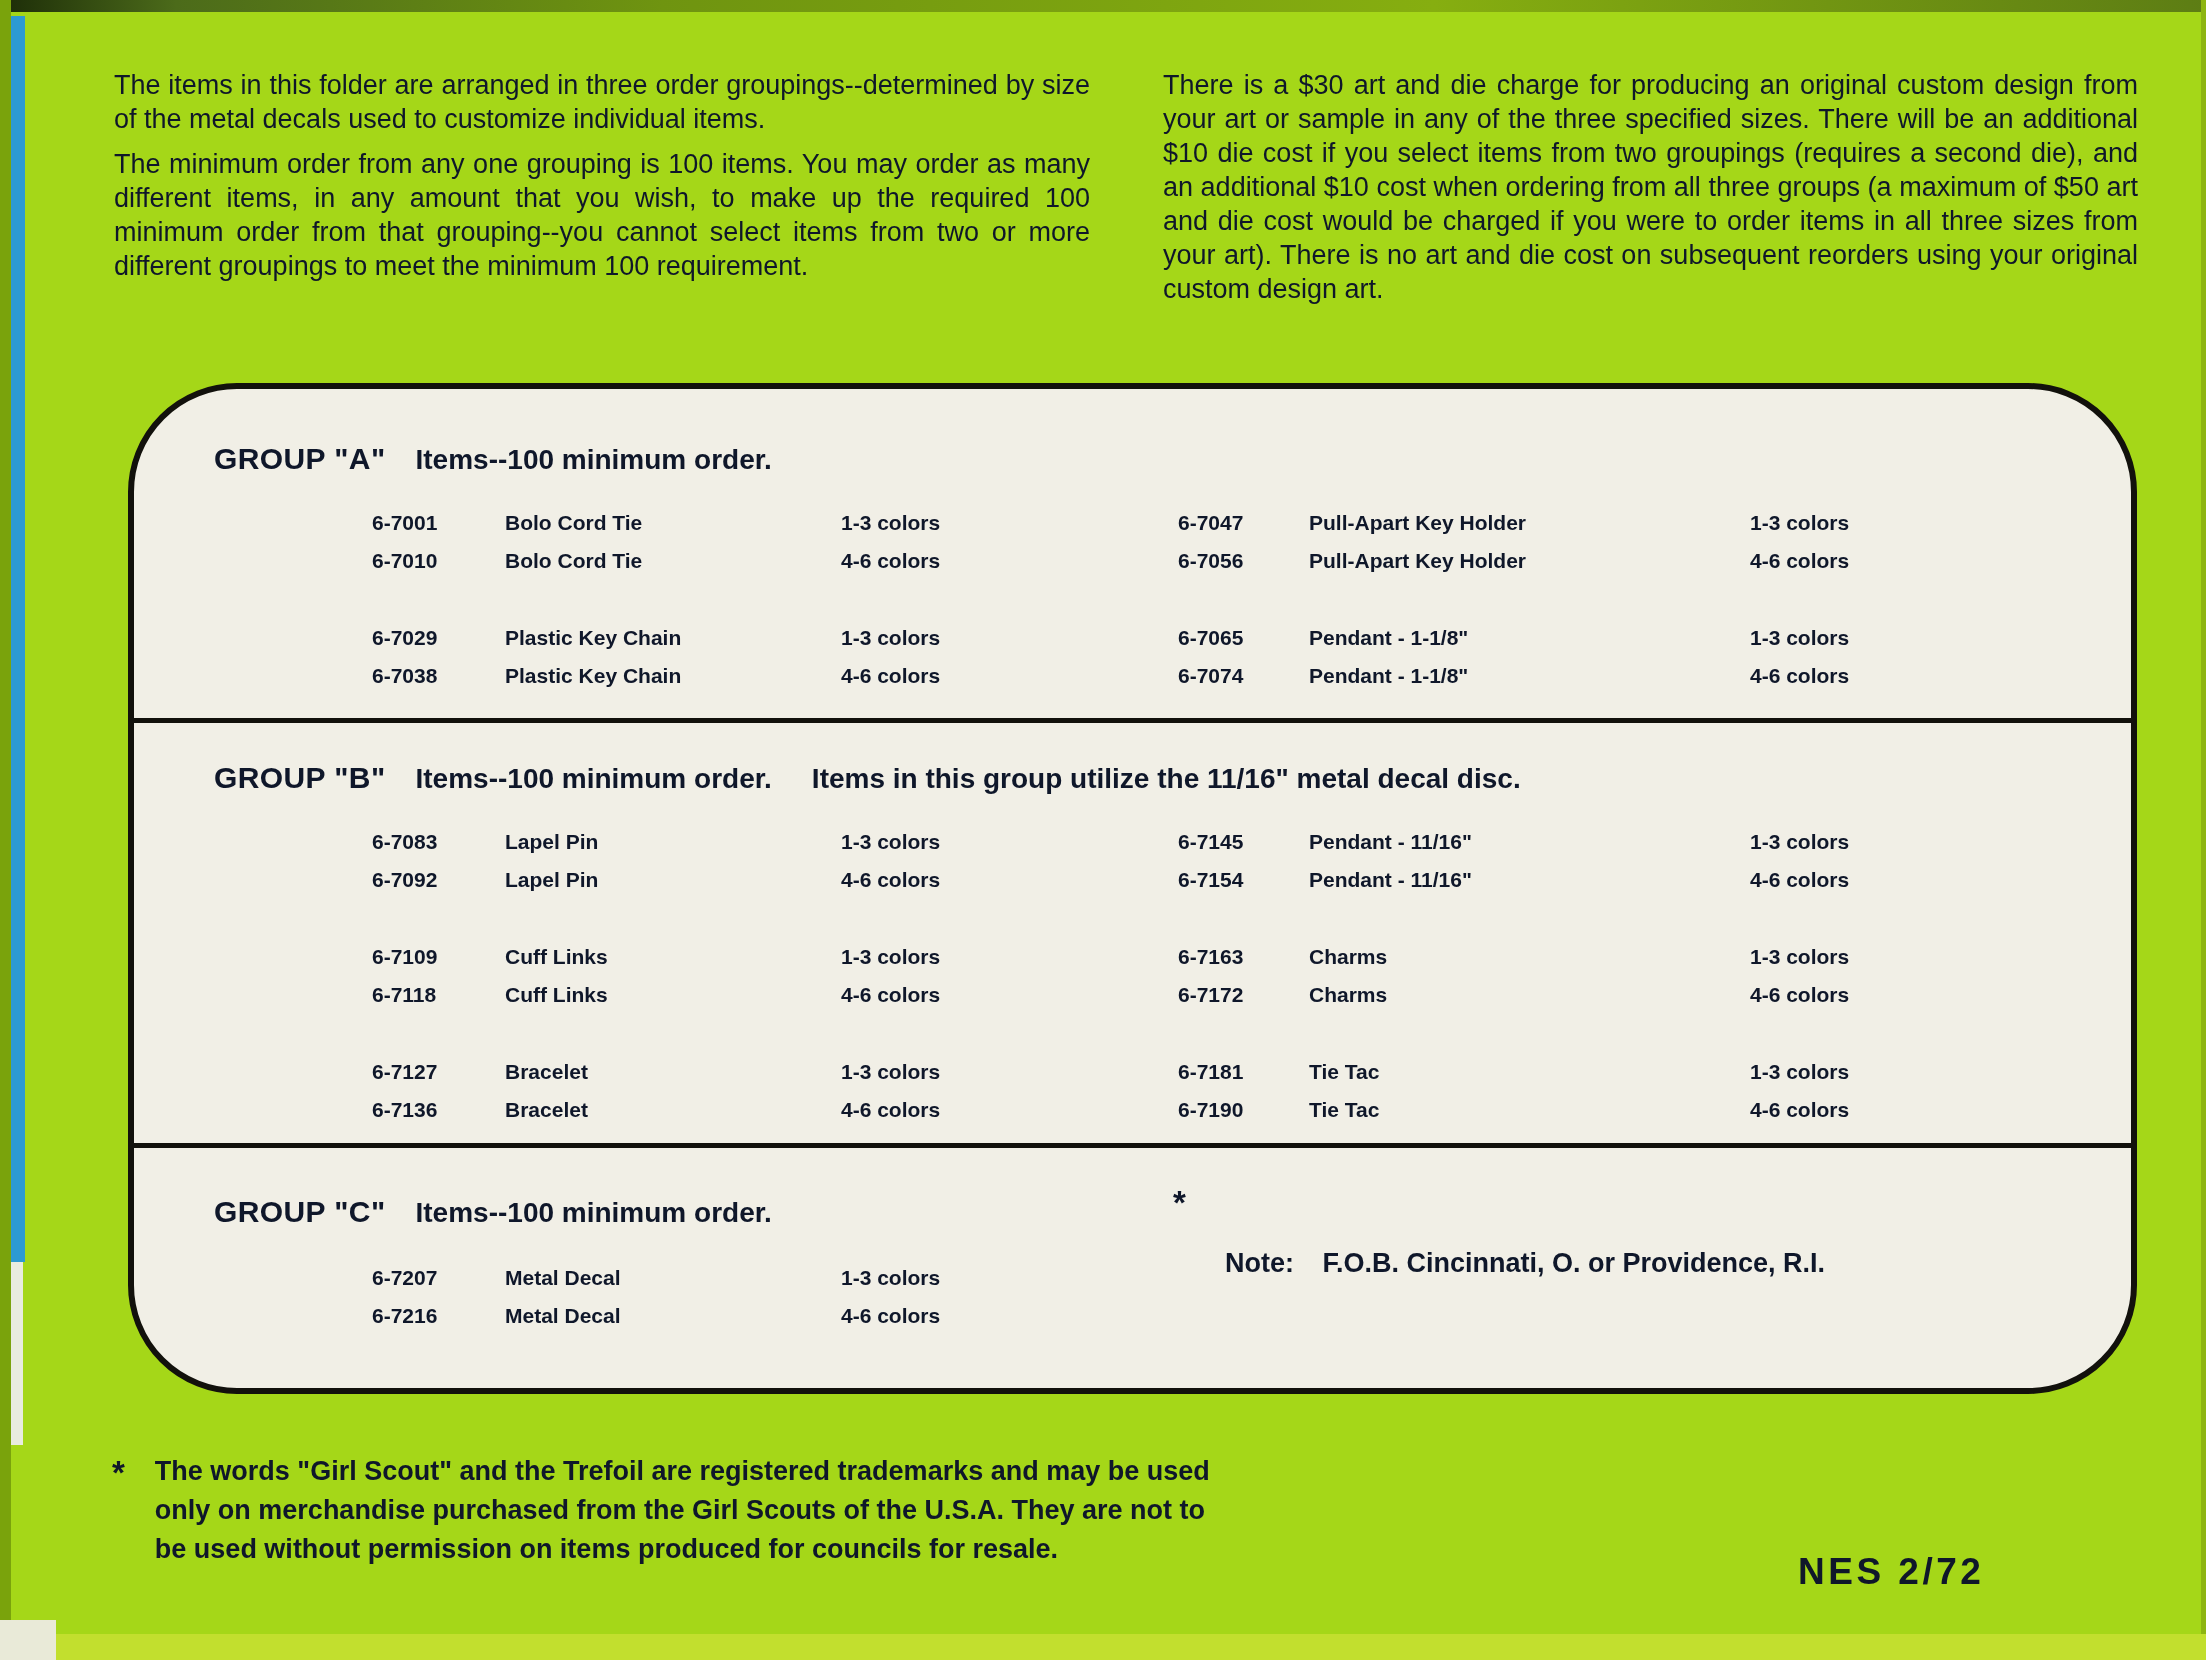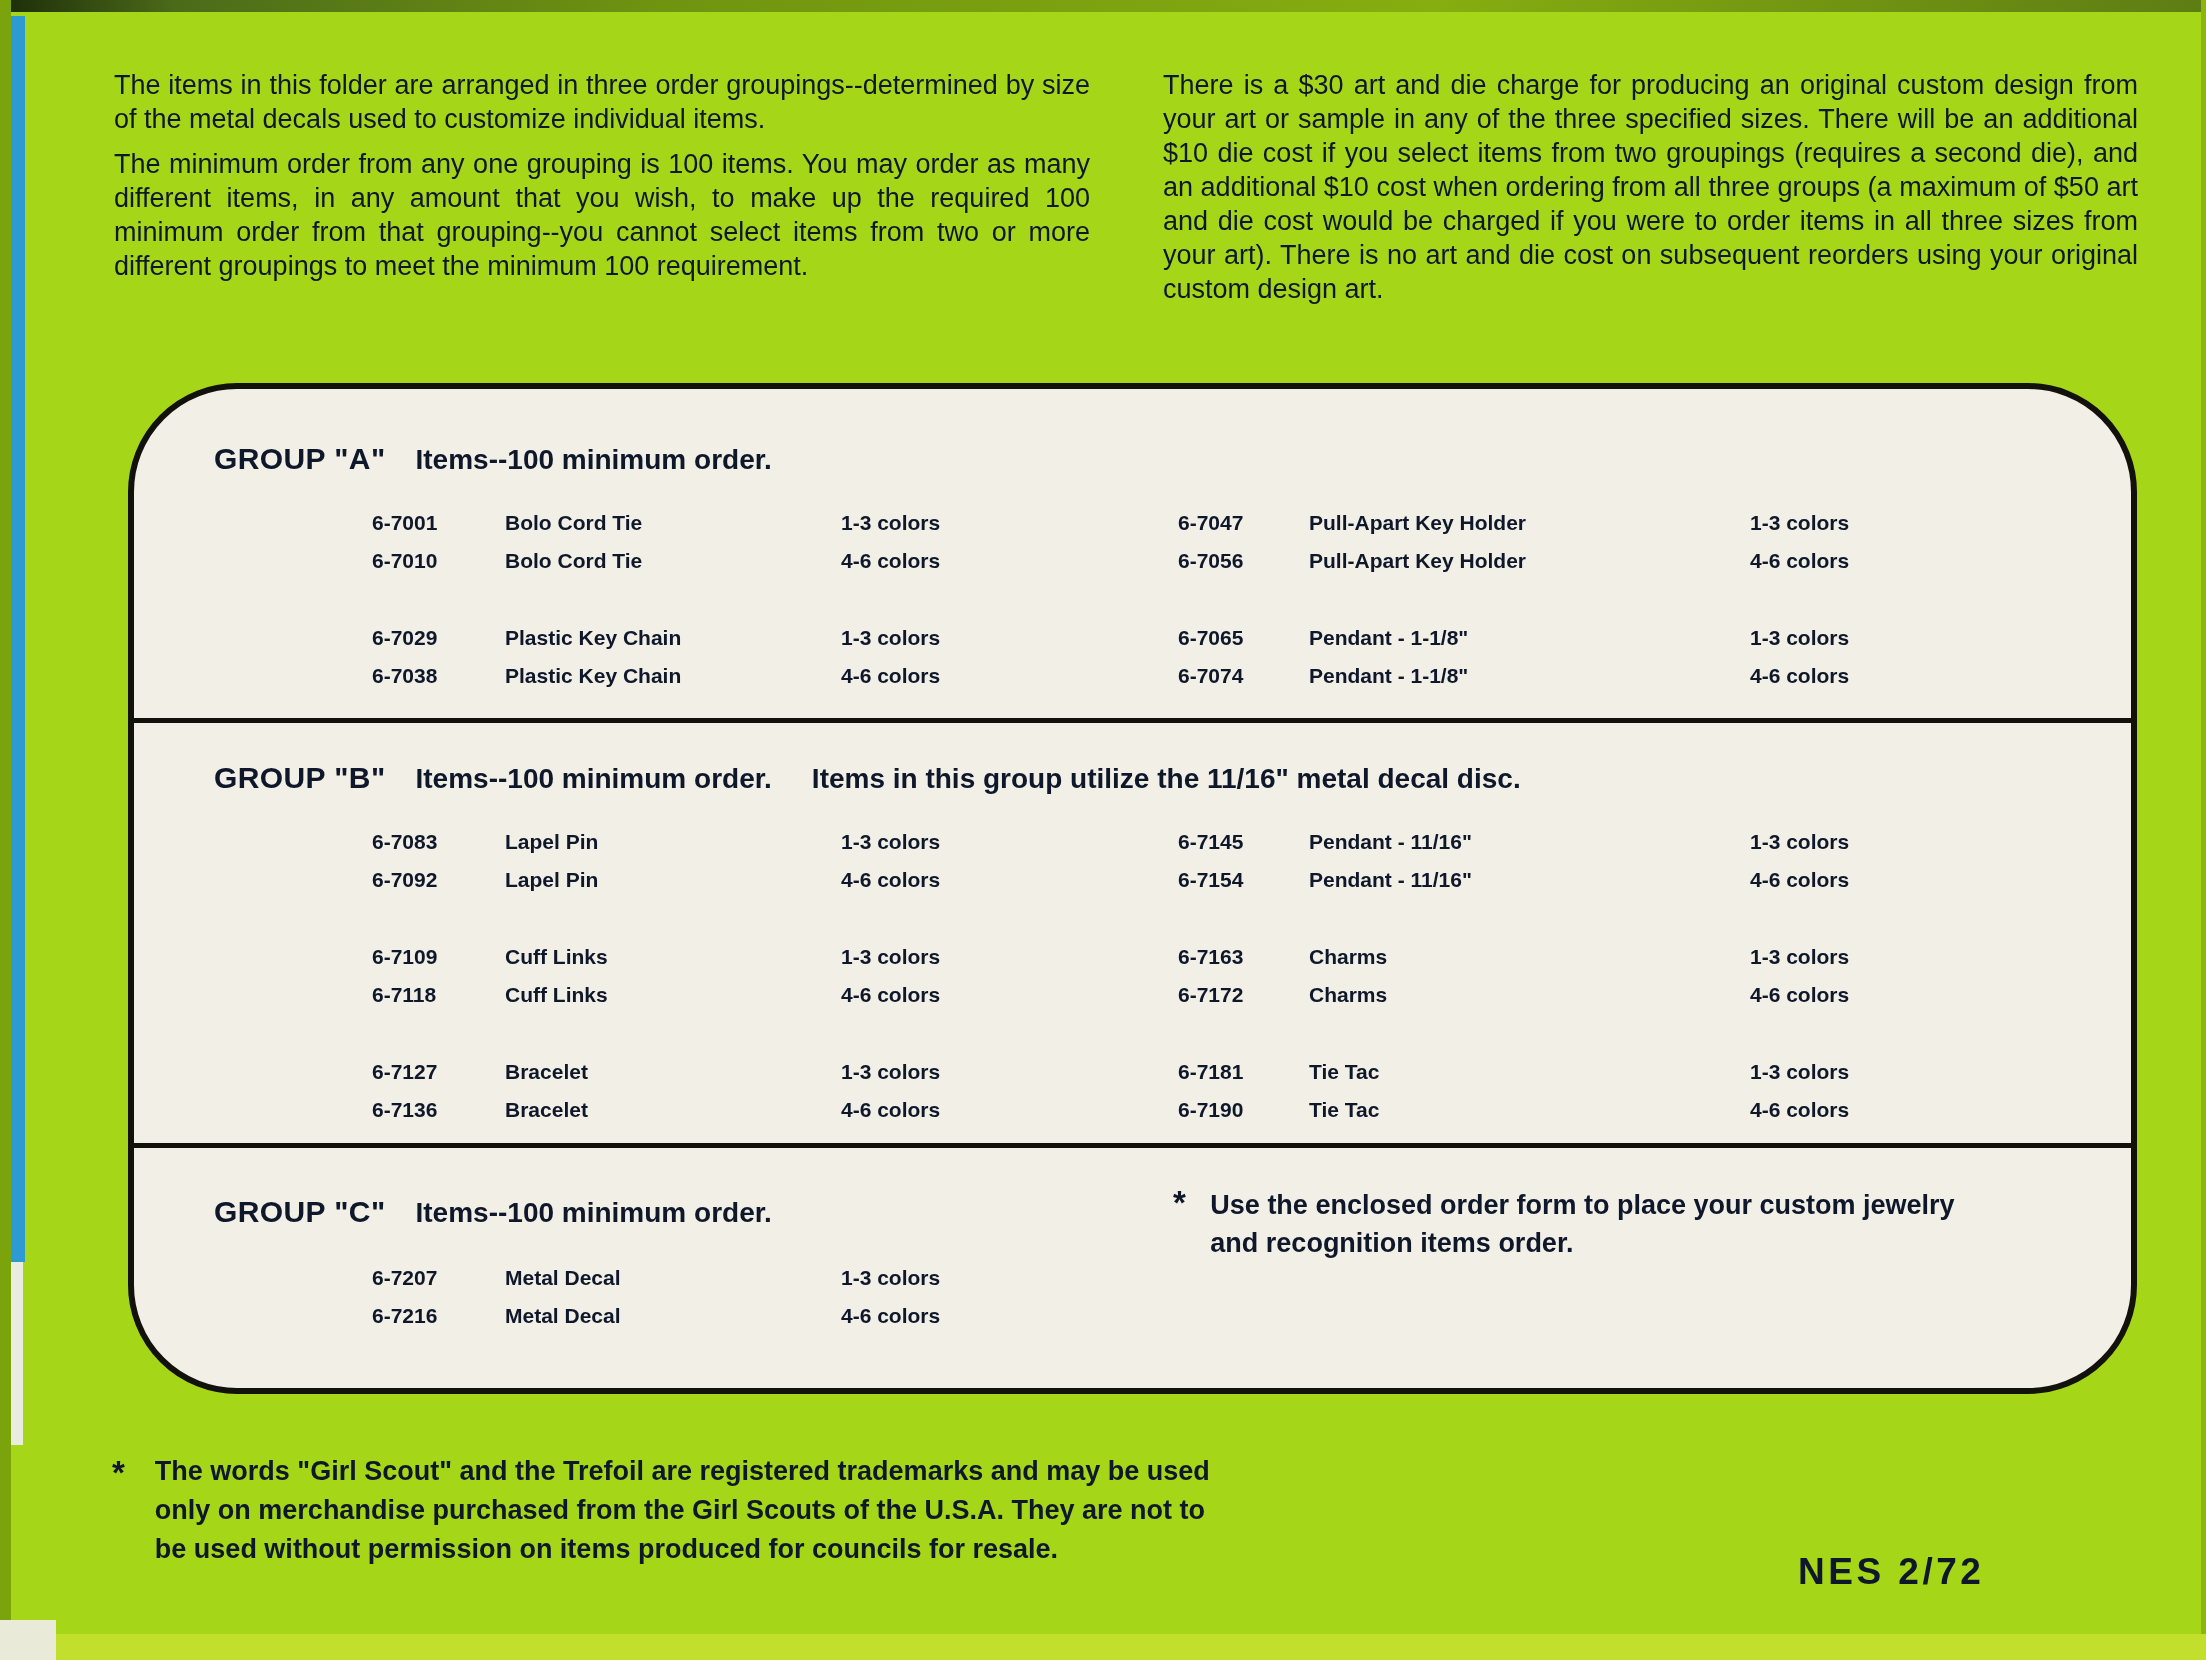--- a/index.html
+++ b/index.html
@@ -257,21 +257,24 @@
         <div class="row">
           <span>6-7216</span>
           <span>Metal Decal</span>
           <span>4-6 colors</span>
         </div>
       </div>
 
       <div class="c-note">
         <div class="note-line">
           <span class="note-ast">*</span>
-          <span class="note-text">Use the enclosed order form to place your custom jewelry and recognition items order.</span>
+        </div>
+        <div class="note-fob">
+          <span class="fob-label">Note:</span>
+          <span class="fob-text">F.O.B.  Cincinnati, O. or Providence, R.I.</span>
         </div>
       </div>
     </div>
   </div>
 
   <div class="footnote">
     <span class="fn-ast">*</span>
     <span class="fn-text">The words "Girl Scout" and the Trefoil are registered trademarks and may be used only on merchandise purchased from the Girl Scouts of the U.S.A. They are not to be used without permission on items produced for councils for resale.</span>
   </div>
 

